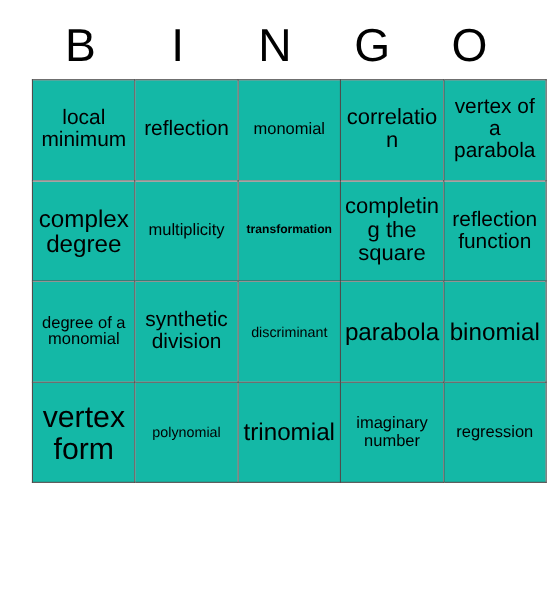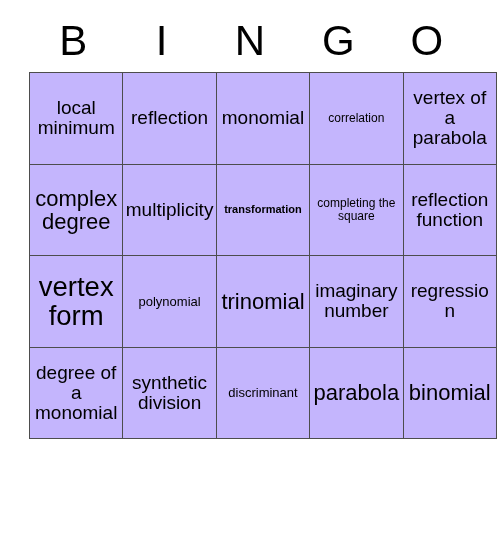--- a/index.html
+++ b/index.html
@@ -46,34 +46,34 @@
     border-collapse: collapse;
     table-layout: fixed;
   }
   .grid td {
     width: 88.4px;
     height: 88.6px;
     border: 1px solid #4d4d4d;
     padding: 1px 2px;
     text-align: center;
     vertical-align: middle;
-    background: #c4b5fd;
+    background: #14b8a6;
     overflow: hidden;
   }
   .cell-text {
     display: block;
     line-height: 1.06;
     word-wrap: break-word;
   }
 
   
   .fs-xs   { font-size: 11px; font-weight: bold; }
   .fs-sm   { font-size: 13px; }
-  .fs-md   { font-size: 12px; }
-  .fs-lg   { font-size: 19px; }
+  .fs-md   { font-size: 20px; }
+  .fs-lg   { font-size: 15px; }
   .fs-xl   { font-size: 19px; }
   .fs-xxl  { font-size: 22px; }
   .fs-huge { font-size: 27.5px; }
 </style>
 </head>
 <body>
 
 <div id="card">
 
   <div class="header-row">
@@ -115,48 +115,48 @@
           </td>
         <td>
             <span class="cell-text fs-md">completing the square</span>
           </td>
         <td>
             <span class="cell-text fs-xl">reflection function</span>
           </td>
       </tr>
       <tr>
         <td>
+            <span class="cell-text fs-lg">degree of a monomial</span>
+          </td>
+        <td>
+            <span class="cell-text fs-xl">synthetic division</span>
+          </td>
+        <td>
+            <span class="cell-text fs-sm">discriminant</span>
+          </td>
+        <td>
+            <span class="cell-text fs-xxl">parabola</span>
+          </td>
+        <td>
+            <span class="cell-text fs-xxl">binomial</span>
+          </td>
+      </tr>
+      <tr>
+        <td>
             <span class="cell-text fs-huge">vertex form</span>
           </td>
         <td>
             <span class="cell-text fs-sm">polynomial</span>
           </td>
         <td>
             <span class="cell-text fs-xxl">trinomial</span>
           </td>
         <td>
             <span class="cell-text fs-lg">imaginary number</span>
           </td>
         <td>
             <span class="cell-text fs-lg">regression</span>
           </td>
       </tr>
-      <tr>
-        <td>
-            <span class="cell-text fs-lg">degree of a monomial</span>
-          </td>
-        <td>
-            <span class="cell-text fs-xl">synthetic division</span>
-          </td>
-        <td>
-            <span class="cell-text fs-sm">discriminant</span>
-          </td>
-        <td>
-            <span class="cell-text fs-xxl">parabola</span>
-          </td>
-        <td>
-            <span class="cell-text fs-xxl">binomial</span>
-          </td>
-      </tr>
     </tbody>
   </table>
 
 </div>
 
 </body></html>

